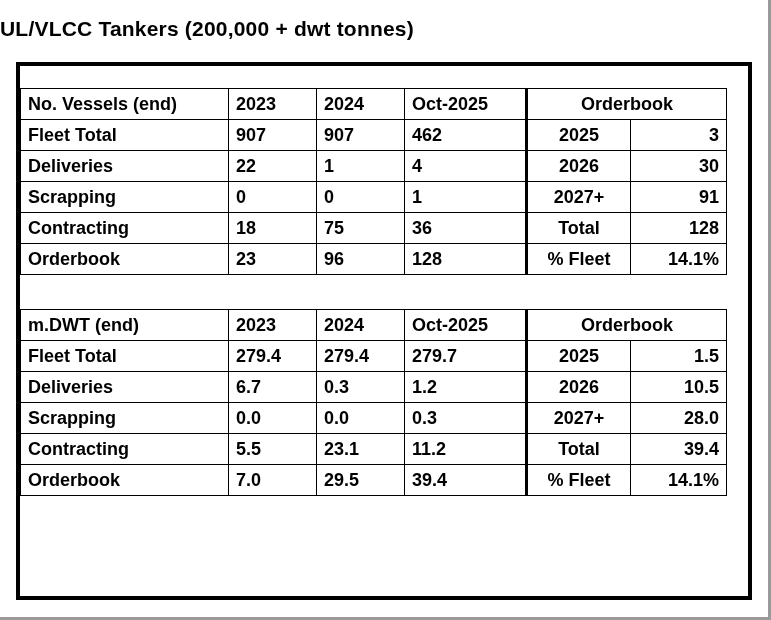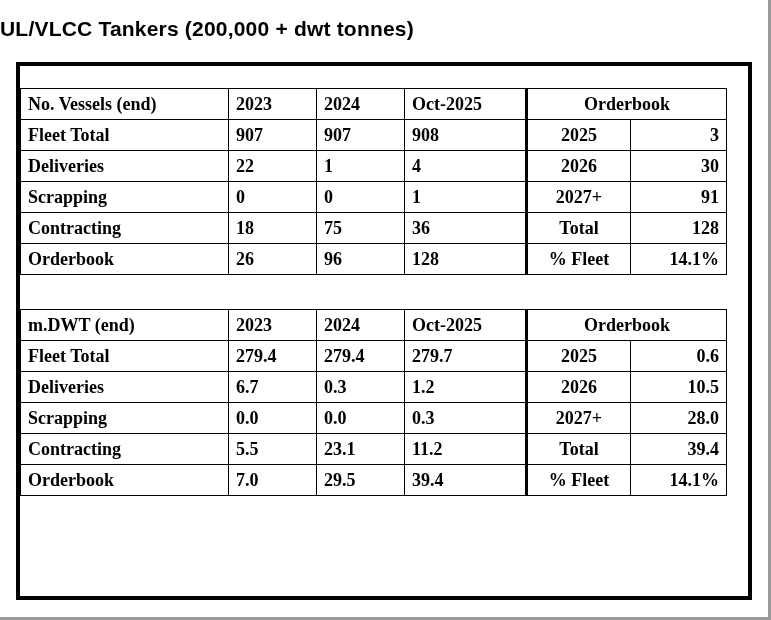--- a/index.html
+++ b/index.html
@@ -54,21 +54,20 @@
     left: 16px;
     top: 62px;
     width: 736px;
     height: 538px;
     border: 4px solid #000000;
     box-sizing: border-box;
     background: #ffffff;
   }
   .frame-inner {
     padding: 22px 14px 14px 0;
-    font-family: Liberation Serif, serif;
   }
 
   table.grid {
     border-collapse: collapse;
     width: 706px;
     table-layout: fixed;
   }
   table.grid td, table.grid th {
     border: 1.6px solid #000000;
     height: 31px;
@@ -133,21 +132,21 @@
             <th class="hdr-year">2024</th>
             <th class="hdr-year">Oct-2025</th>
             <th class="hdr-ob sep-left" colspan="2">Orderbook</th>
           </tr>
         </thead>
         <tbody>
           <tr>
             <td class="lbl">Fleet Total</td>
             <td class="num">907</td>
             <td class="num">907</td>
-            <td class="num">908</td>
+            <td class="num">462</td>
             <td class="ob-lbl sep-left">2025</td>
             <td class="ob-num">3</td>
           </tr>
           <tr>
             <td class="lbl">Deliveries</td>
             <td class="num">22</td>
             <td class="num">1</td>
             <td class="num">4</td>
             <td class="ob-lbl sep-left">2026</td>
             <td class="ob-num">30</td>
@@ -163,21 +162,21 @@
           <tr>
             <td class="lbl">Contracting</td>
             <td class="num">18</td>
             <td class="num">75</td>
             <td class="num">36</td>
             <td class="ob-lbl sep-left">Total</td>
             <td class="ob-num">128</td>
           </tr>
           <tr>
             <td class="lbl">Orderbook</td>
-            <td class="num">26</td>
+            <td class="num">23</td>
             <td class="num">96</td>
             <td class="num">128</td>
             <td class="ob-lbl sep-left">% Fleet</td>
             <td class="ob-num">14.1%</td>
           </tr>
         </tbody>
       </table>
 
       <div class="gap"></div>
 
@@ -199,21 +198,21 @@
             <th class="hdr-ob sep-left" colspan="2">Orderbook</th>
           </tr>
         </thead>
         <tbody>
           <tr>
             <td class="lbl">Fleet Total</td>
             <td class="num">279.4</td>
             <td class="num">279.4</td>
             <td class="num">279.7</td>
             <td class="ob-lbl sep-left">2025</td>
-            <td class="ob-num">0.6</td>
+            <td class="ob-num">1.5</td>
           </tr>
           <tr>
             <td class="lbl">Deliveries</td>
             <td class="num">6.7</td>
             <td class="num">0.3</td>
             <td class="num">1.2</td>
             <td class="ob-lbl sep-left">2026</td>
             <td class="ob-num">10.5</td>
           </tr>
           <tr>

